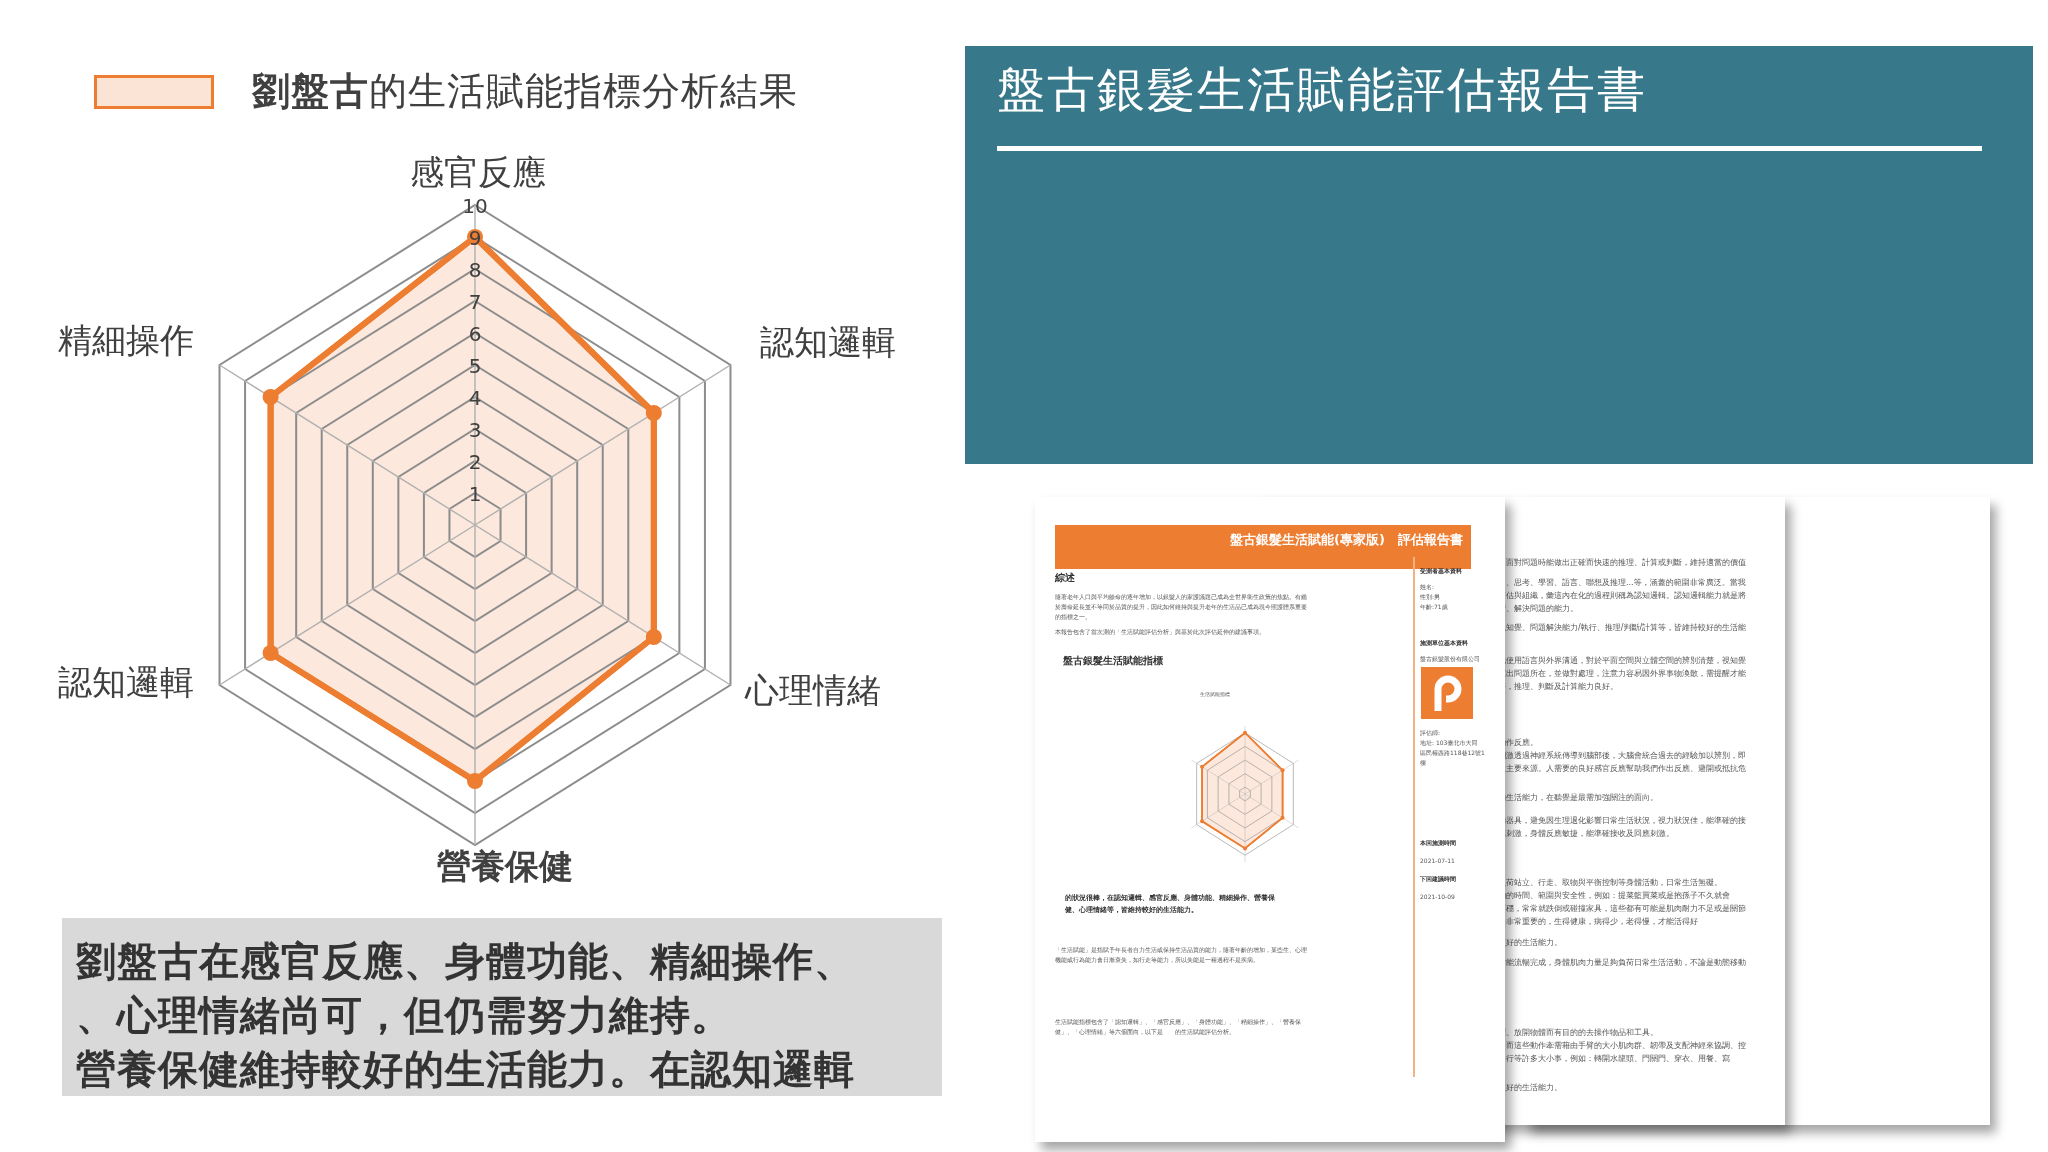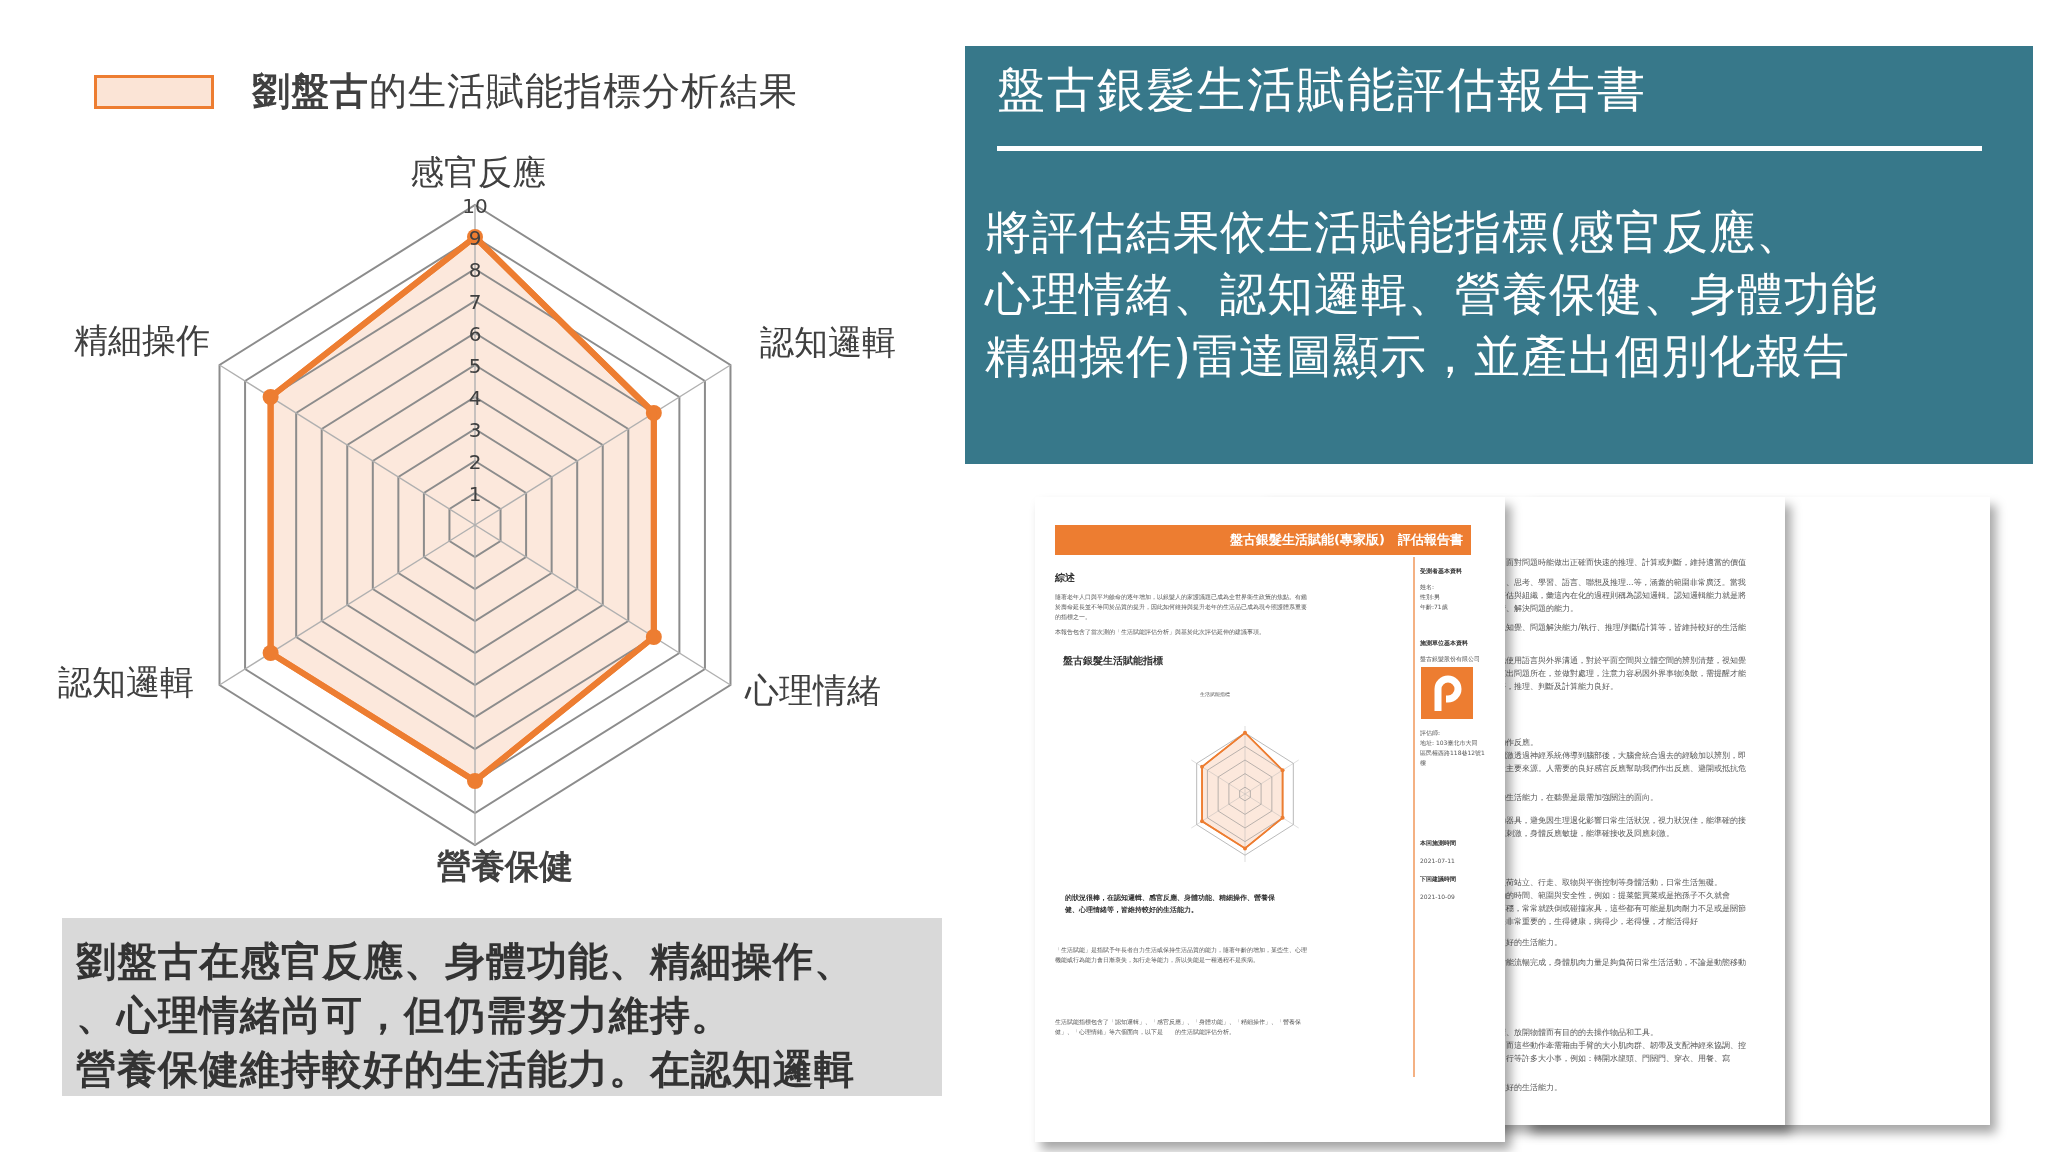--- a/index.html
+++ b/index.html
@@ -38,21 +38,21 @@
   }
 
   .page {
     position: absolute; background: #fff;
     box-shadow: 6px 8px 10px rgba(0,0,0,0.35);
     overflow: hidden;
   }
   .page .txt { position: absolute; font-size: 8px; line-height: 11px; color: #555; white-space: nowrap; }
   .page .bold { font-weight: bold; color: #333; }
   .p1-header {
-    position: absolute; left: 20px; top: 28px; width: 416px; height: 30px; background: #ed7d31;
+    position: absolute; left: 20px; top: 28px; width: 416px; height: 44px; background: #ed7d31;
     color: #fff; font-size: 13px; font-weight: bold; text-align: right; line-height: 30px; padding-right: 8px; box-sizing: border-box;
   }
   .p1-divider { position: absolute; left: 378px; top: 60px; width: 2px; height: 520px; background: #f4b183; }
   .p1-logo { position: absolute; left: 386px; top: 170px; width: 52px; height: 52px; background: #ed7d31; }
 </style>
 </head>
 <body>
 
 <div class="legend">
   <div class="legend-swatch"></div>
@@ -94,36 +94,31 @@
     <text x="475" y="277" text-anchor="middle" font-size="20" fill="#404040" font-family="DejaVu Sans, sans-serif">8</text>
     <text x="475" y="245" text-anchor="middle" font-size="20" fill="#404040" font-family="DejaVu Sans, sans-serif">9</text>
     <text x="475" y="213" text-anchor="middle" font-size="20" fill="#404040" font-family="DejaVu Sans, sans-serif">10</text>
   </svg>
 
 <div class="axis-label" style="left:410px; top:150px;">感官反應</div>
 <div class="axis-label" style="left:760px; top:320px;">認知邏輯</div>
 <div class="axis-label" style="left:745px; top:668px;">心理情緒</div>
 <div class="axis-label" style="left:437px; top:844px;font-weight:bold;">營養保健</div>
 <div class="axis-label" style="left:58px; top:660px;">認知邏輯</div>
-<div class="axis-label" style="left:74px; top:318px;">精細操作</div>
+<div class="axis-label" style="left:58px; top:318px;">精細操作</div>
 
 <div class="summary">
   <div><span>劉盤古</span><span>在感官反應、身體功能、精細操作、</span></div>
   <div>、心理情緒尚可，但仍需努力維持。</div>
   <div>營養保健維持較好的生活能力。在認知邏輯</div>
 </div>
 
 <div class="title-panel">
   <div class="panel-title">盤古銀髮生活賦能評估報告書</div>
   <div class="panel-rule"></div>
-  <div class="panel-desc">
-    <div>將評估結果依生活賦能指標(感官反應、</div>
-    <div>心理情緒、認知邏輯、營養保健、身體功能</div>
-    <div>精細操作)雷達圖顯示，並產出個別化報告</div>
-  </div>
 </div>
 
 <div class="page" style="left:1525px; top:497px; width:465px; height:628px;">
   <div class="txt" style="left:18px; top:20px;">力如常，可以完成抓取、提取物品等日常生活所需</div>
   <div class="txt" style="left:18px; top:33px;">完成日常生活所需任務。</div>
   <div class="txt" style="left:18px; top:90px;">良正常規律，隨時補充水分，維持健康的生活型態。</div>
   <div class="txt" style="left:18px; top:103px;">如常藉由適當的飲食攝取，獲得均衡足夠的營養素</div>
   <div class="txt" style="left:18px; top:116px;">因為生理器官功能日漸退化，進食及吸收能力也會</div>
   <div class="txt" style="left:18px; top:129px;">損是，尤其「口腔」及「腸胃道」的問題，常會影</div>
   <div class="txt" style="left:18px; top:142px;">食材的選擇及烹調方面做適度的調整。</div>

